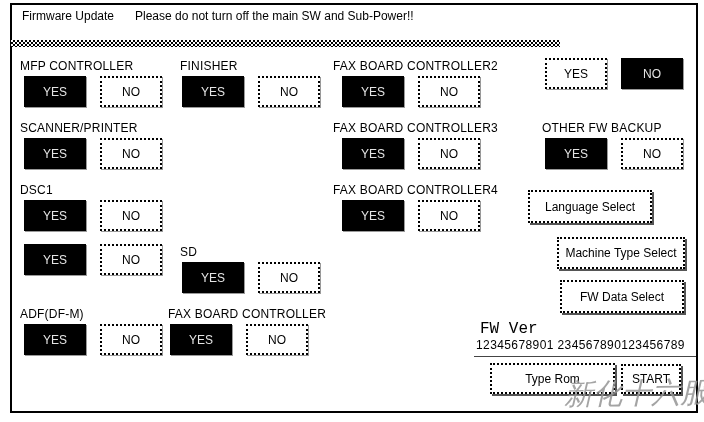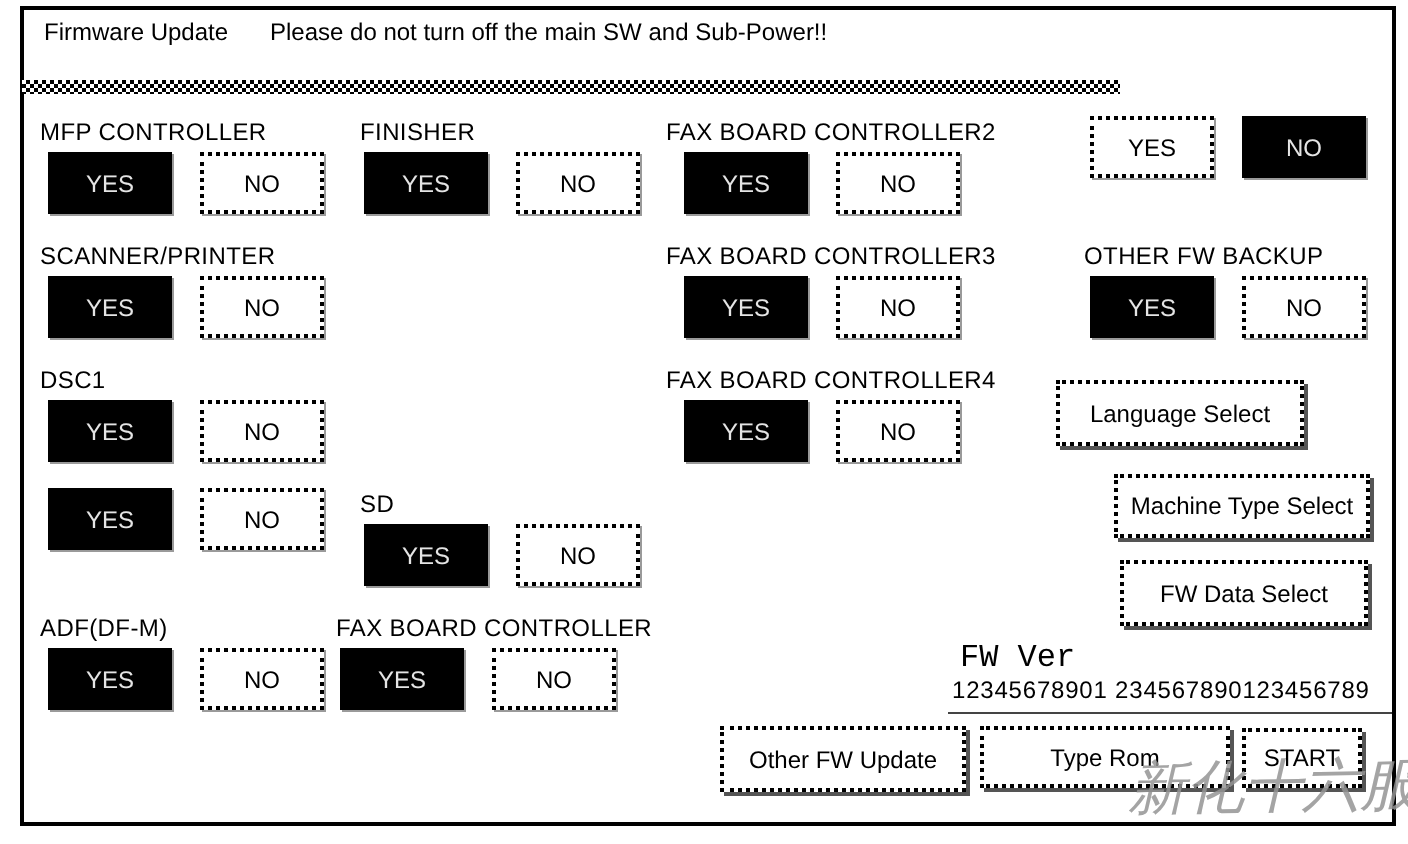--- a/index.html
+++ b/index.html
@@ -182,19 +182,18 @@
   </div>
 
   <button class="cmd" style="left:528px;top:190px;width:124px;height:33px;">Language Select</button>
   <button class="cmd" style="left:560px;top:280px;width:124px;height:33px;">FW Data Select</button>
   <button class="cmd" style="left:557px;top:237px;width:128px;height:32px;">Machine Type Select</button>
 
   <div class="fw-label">FW Ver</div>
   <div class="fw-value">12345678901 234567890123456789</div>
   <div class="fw-underline"></div>
 
-  <button class="cmd" style="left:360px;top:363px;width:123px;height:33px;">Other FW Update</button>
   <button class="cmd" style="left:490px;top:363px;width:125px;height:31px;">Type Rom</button>
   <button class="cmd" style="left:621px;top:364px;width:60px;height:30px;">START</button>
 
   <div class="watermark">新化十六服</div>
 
 </div>
 
 </body></html>

